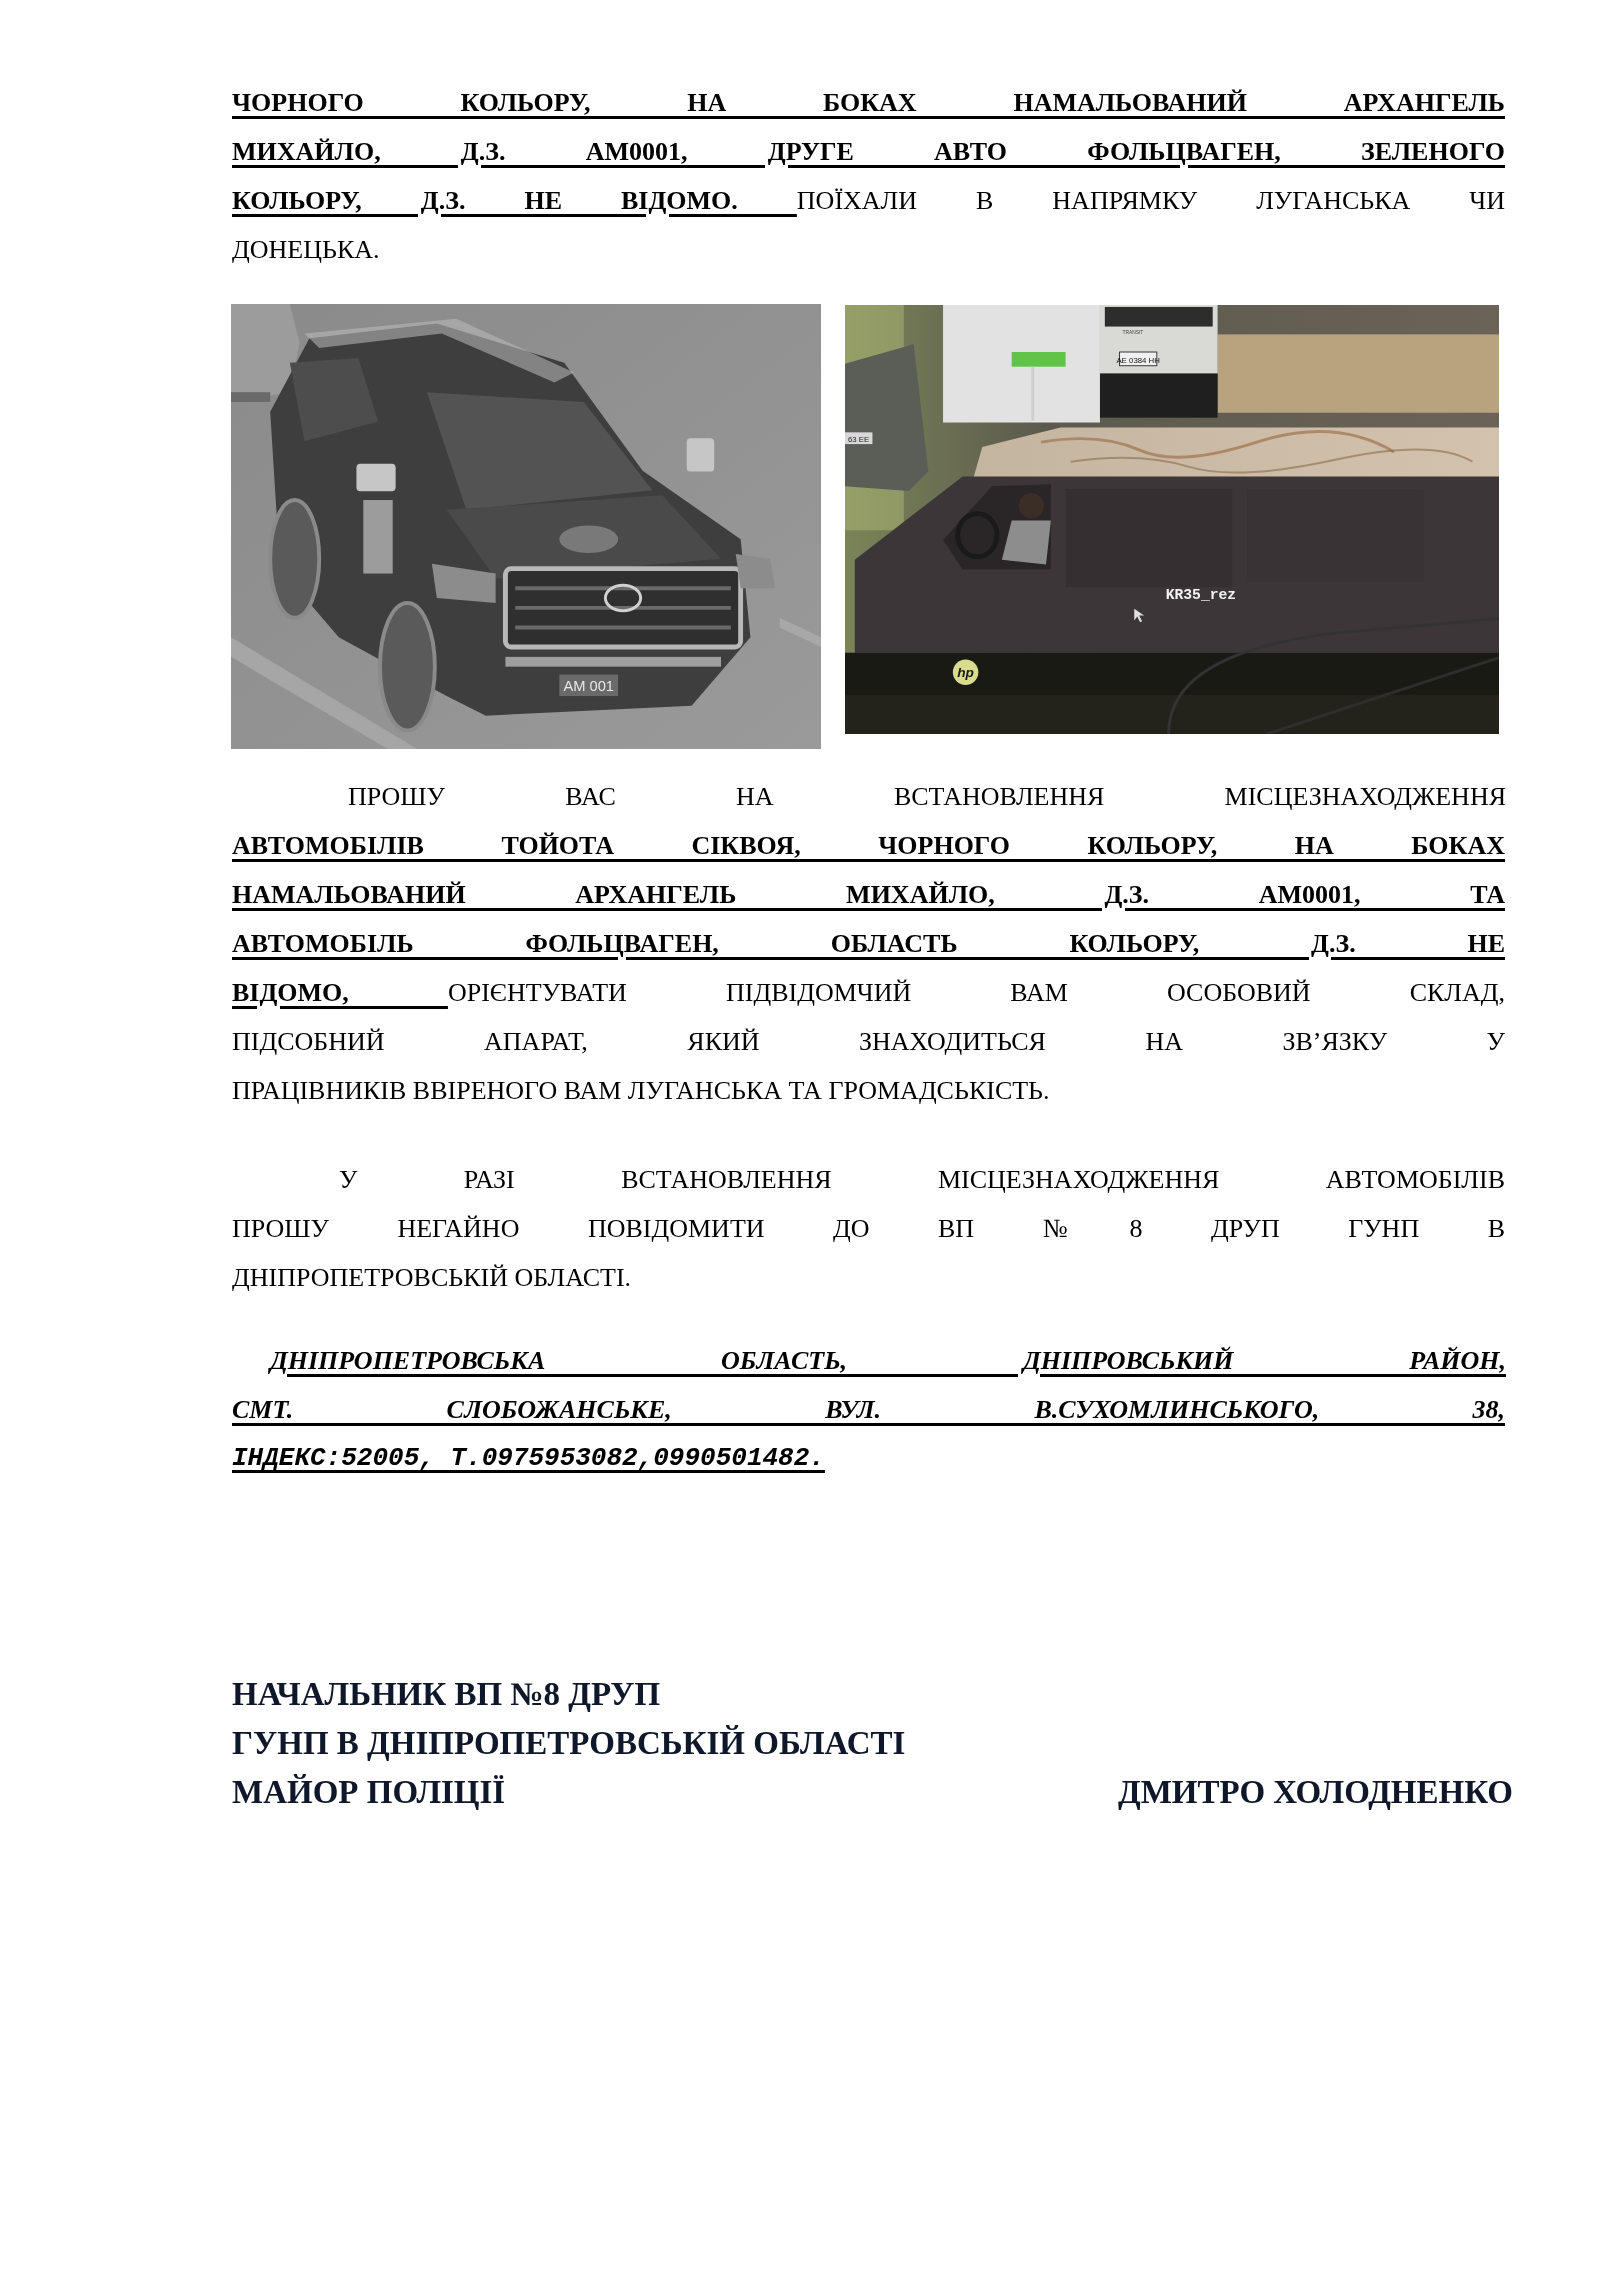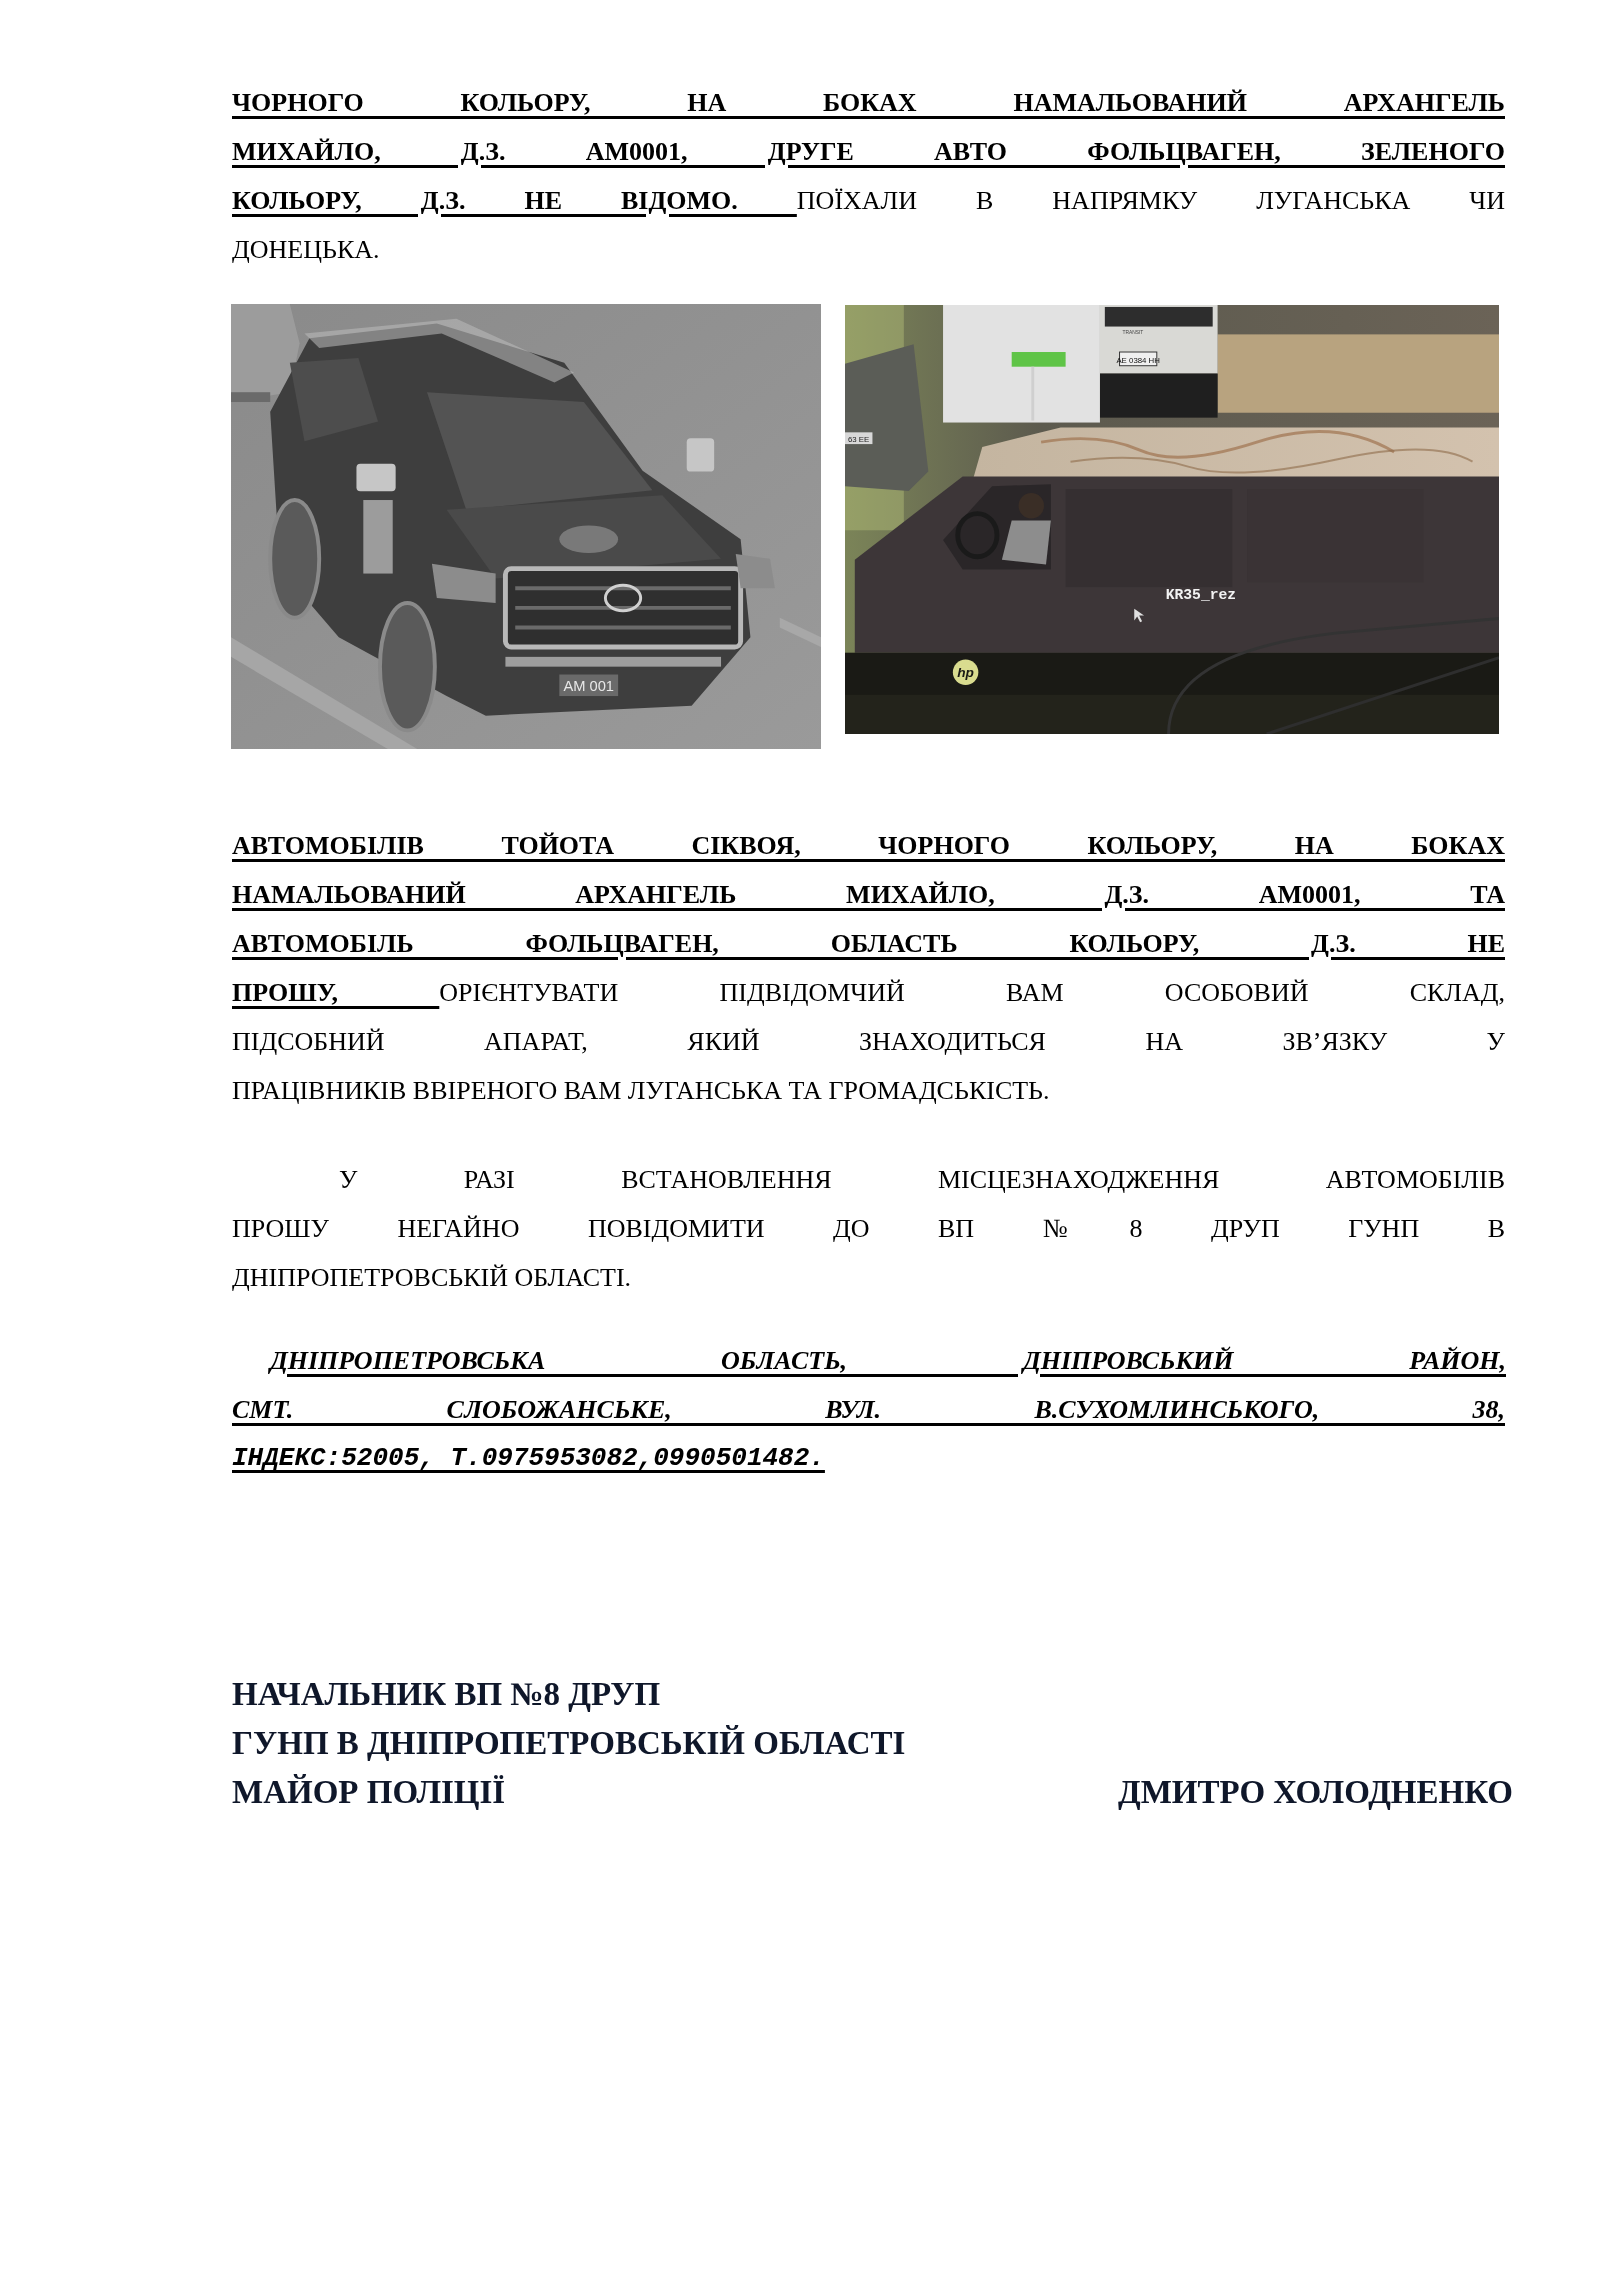--- a/index.html
+++ b/index.html
@@ -153,31 +153,34 @@
       <rect x="0" y="355" width="667" height="83" fill="#1a1a15"></rect>
       <rect x="0" y="398" width="667" height="40" fill="#23231b"></rect>
       <circle cx="123" cy="375" r="13" fill="#d9dc8f"></circle>
       <text x="123" y="380" font-family="Liberation Sans, sans-serif" font-size="14" font-style="italic" font-weight="bold" fill="#1a1a15" text-anchor="middle">hp</text>
 
       <path d="M330 438 Q330 355 500 335 L667 320" stroke="#333" stroke-width="3" fill="none"></path>
       <path d="M430 438 L667 360" stroke="#2e2e2e" stroke-width="3" fill="none"></path>
     </svg>
   </div>
 
+  <div class="line" style="top:772px; left:348px; width:1158px;">
+    <span>ПРОШУ ВАС НА ВСТАНОВЛЕННЯ МІСЦЕЗНАХОДЖЕННЯ</span>
+  </div>
   <div class="line" style="top:821px;">
     <span class="b u">АВТОМОБІЛІВ ТОЙОТА СІКВОЯ, ЧОРНОГО КОЛЬОРУ, НА БОКАХ</span>
   </div>
   <div class="line" style="top:870px;">
     <span class="b u">НАМАЛЬОВАНИЙ АРХАНГЕЛЬ МИХАЙЛО, Д.З. АМ0001, ТА</span>
   </div>
   <div class="line" style="top:919px;">
     <span class="b u">АВТОМОБІЛЬ ФОЛЬЦВАГЕН, ОБЛАСТЬ КОЛЬОРУ, Д.З. НЕ</span>
   </div>
   <div class="line" style="top:968px;">
-    <span class="b u">ПРОШУ, </span><span>ОРІЄНТУВАТИ ПІДВІДОМЧИЙ ВАМ ОСОБОВИЙ СКЛАД,</span>
+    <span class="b u">ВІДОМО, </span><span>ОРІЄНТУВАТИ ПІДВІДОМЧИЙ ВАМ ОСОБОВИЙ СКЛАД,</span>
   </div>
   <div class="line" style="top:1017px;">
     <span>ПІДСОБНИЙ АПАРАТ, ЯКИЙ ЗНАХОДИТЬСЯ НА ЗВ’ЯЗКУ У</span>
   </div>
   <div class="line last" style="top:1066px;">
     <span>ПРАЦІВНИКІВ ВВІРЕНОГО ВАМ ЛУГАНСЬКА ТА ГРОМАДСЬКІСТЬ.</span>
   </div>
 
   <div class="line" style="top:1155px; left:339px; width:1166px;">
     <span>У РАЗІ ВСТАНОВЛЕННЯ МІСЦЕЗНАХОДЖЕННЯ АВТОМОБІЛІВ</span>

